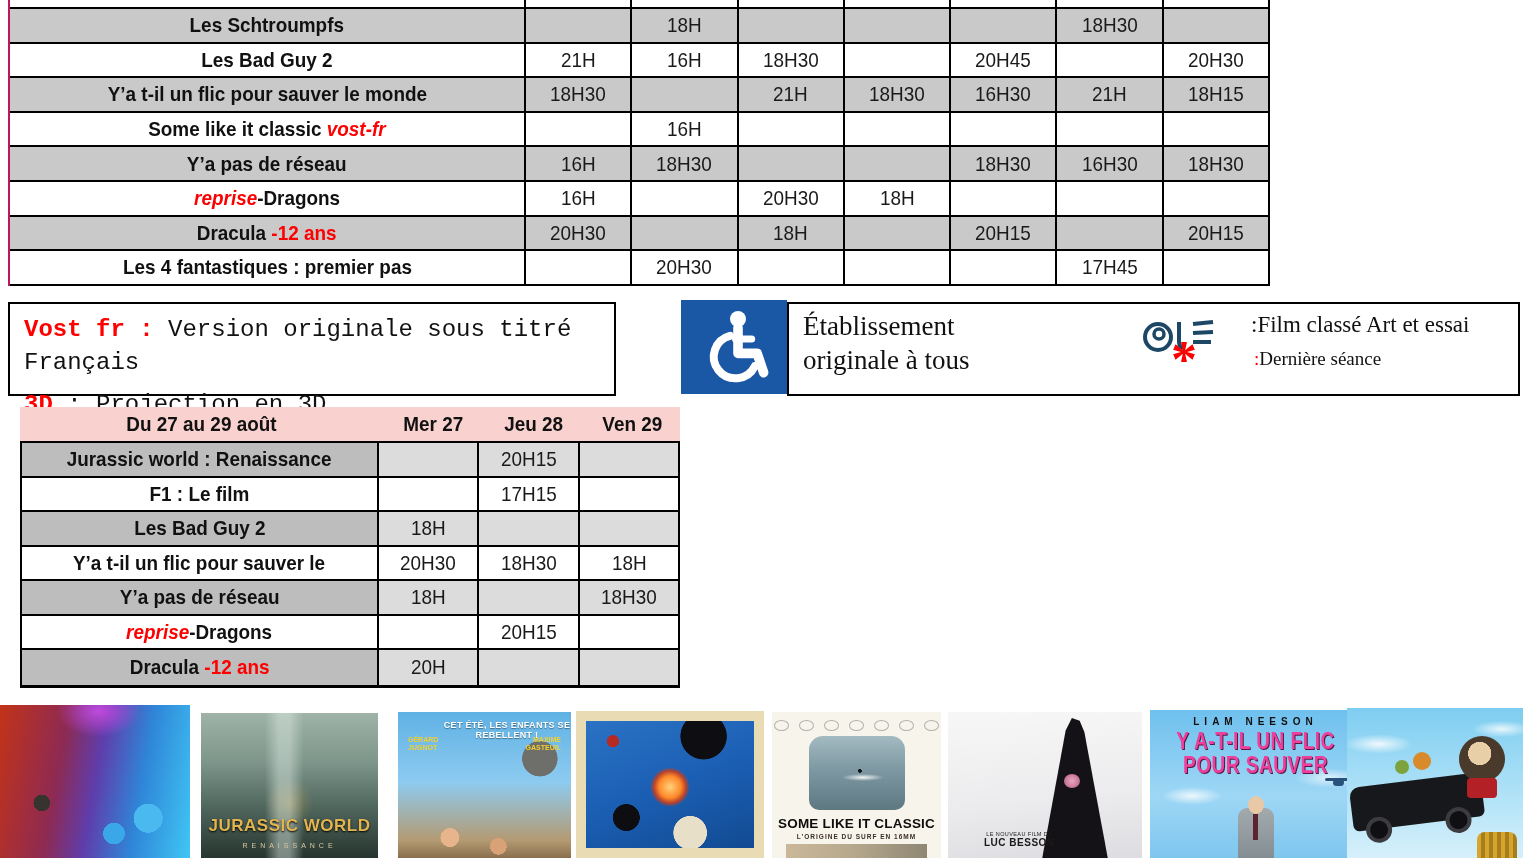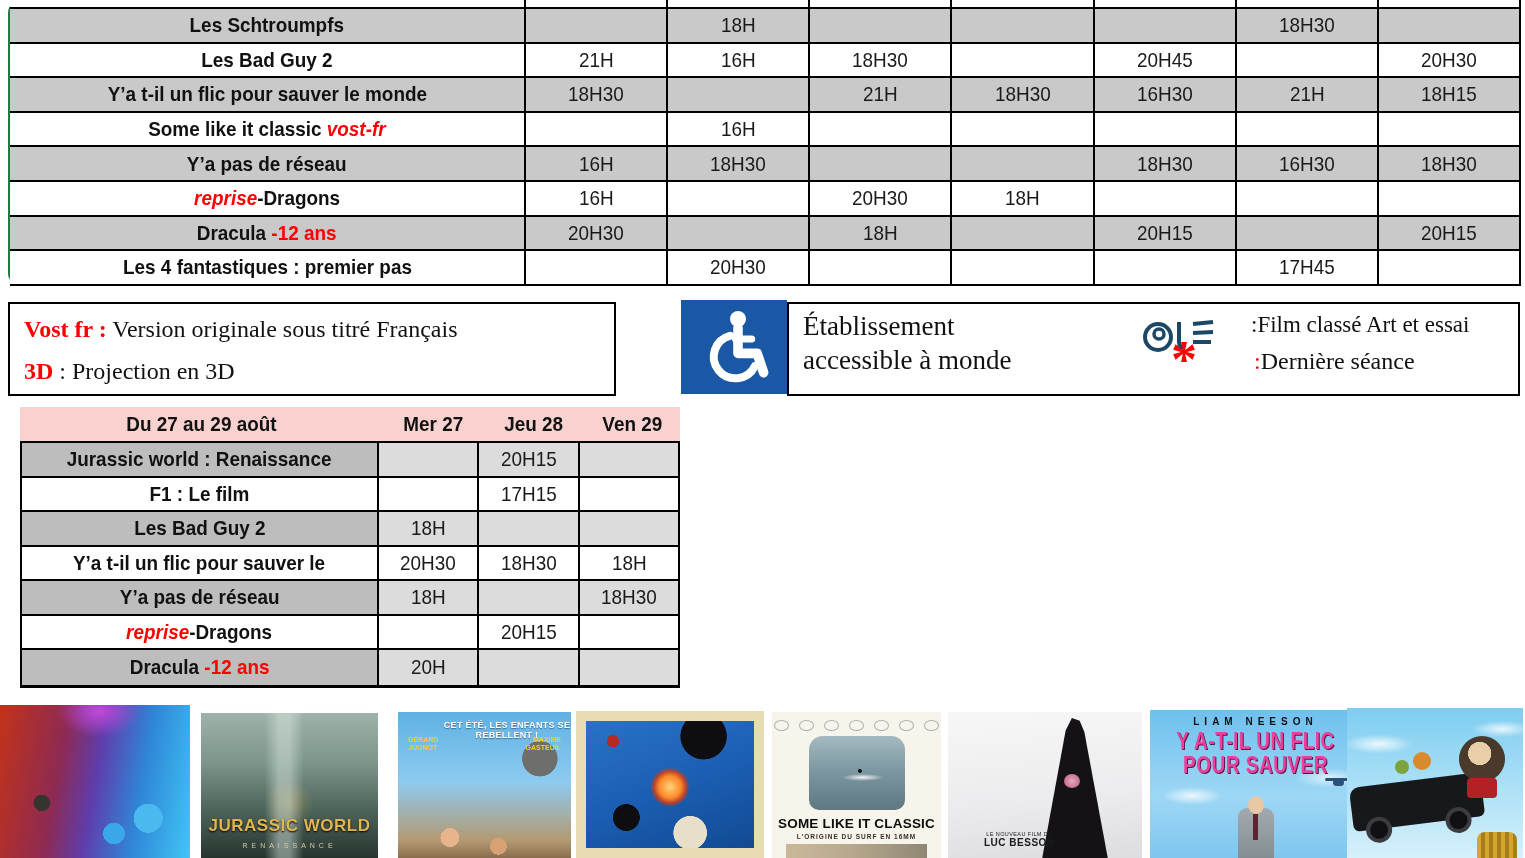--- a/index.html
+++ b/index.html
@@ -5,49 +5,49 @@
   html,body{margin:0;padding:0;background:#fff;}
   #stage{position:relative;width:1525px;height:858px;background:#fff;overflow:hidden;
          font-family:"Liberation Sans", sans-serif;}
 
   
   .cond{display:inline-block;transform:scaleX(.9);transform-origin:center;white-space:nowrap;}
   .red{color:#fe0000;}
   .it{font-style:italic;}
 
   
-  #t1-grid{position:absolute;left:8px;top:0;width:1513px;
+  #t1-grid{position:absolute;left:8px;top:0;width:1262px;
     display:grid;grid-template-columns:516px repeat(7,1fr);
     grid-template-rows:9px repeat(8,34.6px);
-    border-left:2px solid #15803d;box-sizing:border-box;border-radius:13px;}
+    border-left:2px solid #be185d;box-sizing:border-box;}
   #t1-grid .cell{border-right:2px solid #000;border-bottom:2px solid #000;
     display:flex;align-items:center;justify-content:center;overflow:hidden;background:#fff;box-sizing:border-box;}
   #t1-grid .cell.g1{background:#c9c9c9;}
   #t1-grid .name{font-weight:bold;font-size:21px;color:#111;}
   #t1-grid .time{font-size:21px;color:#1a1a1a;}
 
   
   .legend-box{position:absolute;left:8px;top:302px;width:608px;height:94px;
     border:2px solid #000;box-sizing:border-box;background:#fff;
-    font-family:Liberation Serif, serif;font-size:24px;color:#111;}
+    font-family:Liberation Mono, monospace;font-size:24px;color:#111;}
   .legend-box .ln{padding-left:14px;margin-top:9px;line-height:33px;}
   .legend-box b.red{font-weight:bold;}
 
   .wheelchair{position:absolute;left:681px;top:300px;width:106px;height:94px;
     background:#1a57a5;display:flex;align-items:center;justify-content:center;}
 
   .info-box{position:absolute;left:787px;top:302px;width:733px;height:94px;
     border:2px solid #000;box-sizing:border-box;background:#fff;
     font-family:"Liberation Serif", serif;color:#111;}
   .info-access{position:absolute;left:14px;top:5px;font-size:27px;line-height:34px;}
   .ae-logo{position:absolute;left:352px;top:12px;}
   .info-art{position:absolute;left:462px;top:8px;font-size:23px;text-align:center;}
   .ast{position:absolute;left:378px;top:30px;width:34px;text-align:center;
     color:#fe0000;font-size:52px;font-weight:bold;line-height:52px;font-family:"Liberation Serif",serif;}
-  .info-last{position:absolute;left:465px;top:44px;font-size:24px;}
+  .info-last{position:absolute;left:465px;top:44px;font-size:19px;}
 
   
   #t2-header{position:absolute;left:20px;top:407px;width:660px;height:34px;background:#f9d2cf;
     display:grid;grid-template-columns:363px 100px 101px 96px;align-items:center;}
   #t2-header .h{text-align:center;font-weight:bold;font-size:21px;color:#111;}
   #t2-grid{position:absolute;left:20px;top:441px;width:660px;
     border:2px solid #000;border-bottom-width:3px;box-sizing:border-box;
     display:grid;grid-template-columns:357px 100px 101px 98px;grid-auto-rows:34.5px;background:#fff;}
   #t2-grid .cell{border-right:2px solid #000;border-bottom:2px solid #000;box-sizing:border-box;
     display:flex;align-items:center;justify-content:center;overflow:hidden;background:#fff;}
@@ -319,21 +319,21 @@
       <circle cx="55" cy="15" r="10" fill="#fff"></circle>
       <path d="M55 26 L55 58 L79 58 L87 82" stroke="#fff" stroke-width="12" fill="none" stroke-linecap="round" stroke-linejoin="round"></path>
       <path d="M52 40 L72 40" stroke="#fff" stroke-width="9" stroke-linecap="round"></path>
       <path d="M45 36 A27 27 0 1 0 76 74" stroke="#fff" stroke-width="10" fill="none" stroke-linecap="round"></path>
     </svg>
   </div>
 
   <div class="info-box">
     <div class="info-access">
       <div>Établissement</div>
-      <div>accessible à monde</div>
+      <div>originale à tous</div>
     </div>
     <svg class="ae-logo" width="76" height="38" viewBox="0 0 76 38">
       <circle cx="17" cy="21" r="13" fill="none" stroke="#1c4866" stroke-width="4"></circle>
       <circle cx="18" cy="18" r="5" fill="none" stroke="#1c4866" stroke-width="3.5"></circle>
       <path d="M38 6 v20 q0 6 6 6" fill="none" stroke="#1c4866" stroke-width="4"></path>
       <line x1="52" y1="8" x2="72" y2="6" stroke="#1c4866" stroke-width="4"></line>
       <line x1="52" y1="17" x2="72" y2="16" stroke="#1c4866" stroke-width="4"></line>
       <line x1="52" y1="26" x2="70" y2="26" stroke="#1c4866" stroke-width="4"></line>
     </svg>
     <div class="info-art">:Film classé Art et essai</div>

